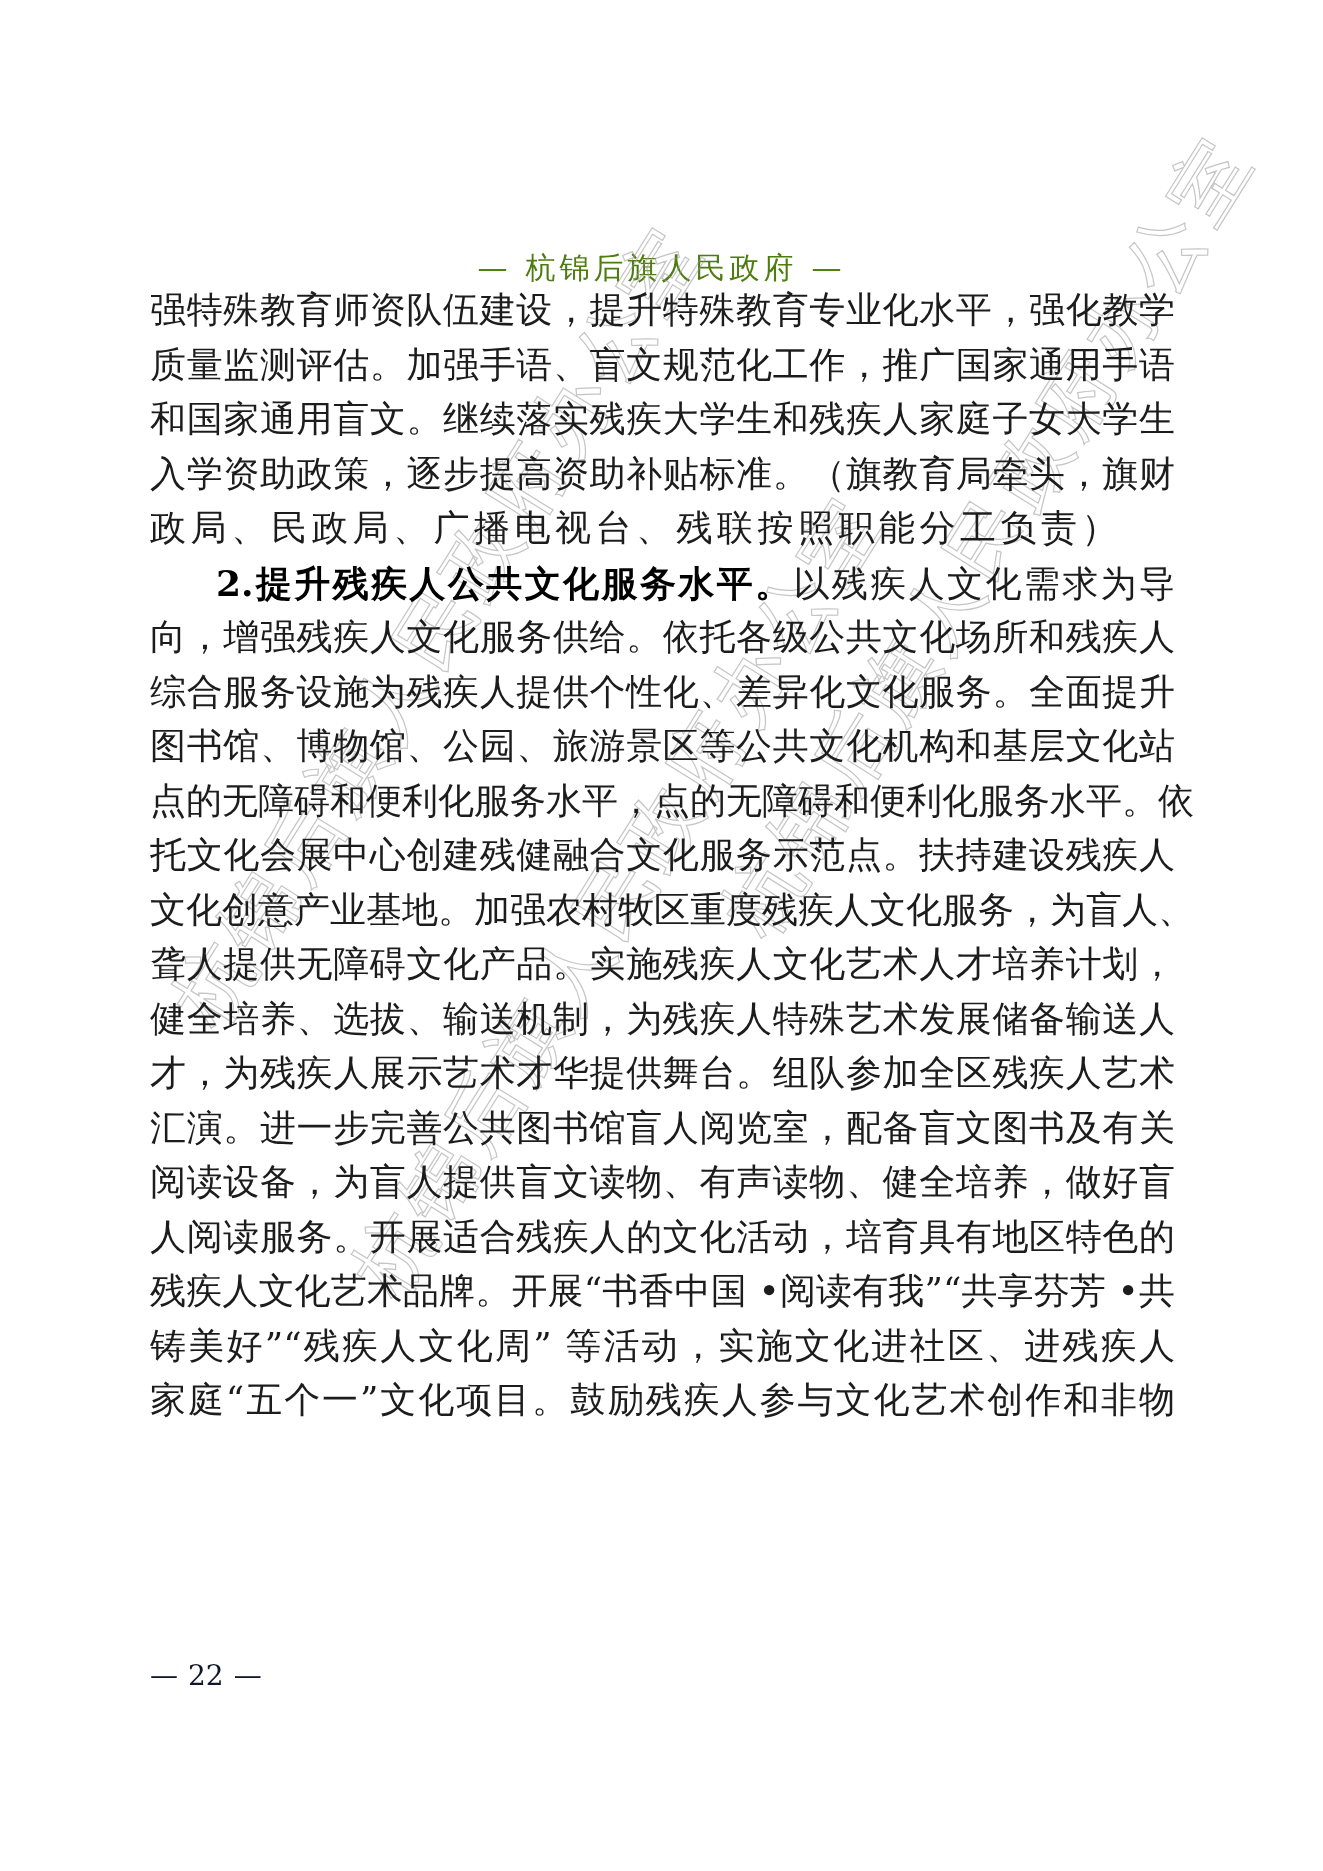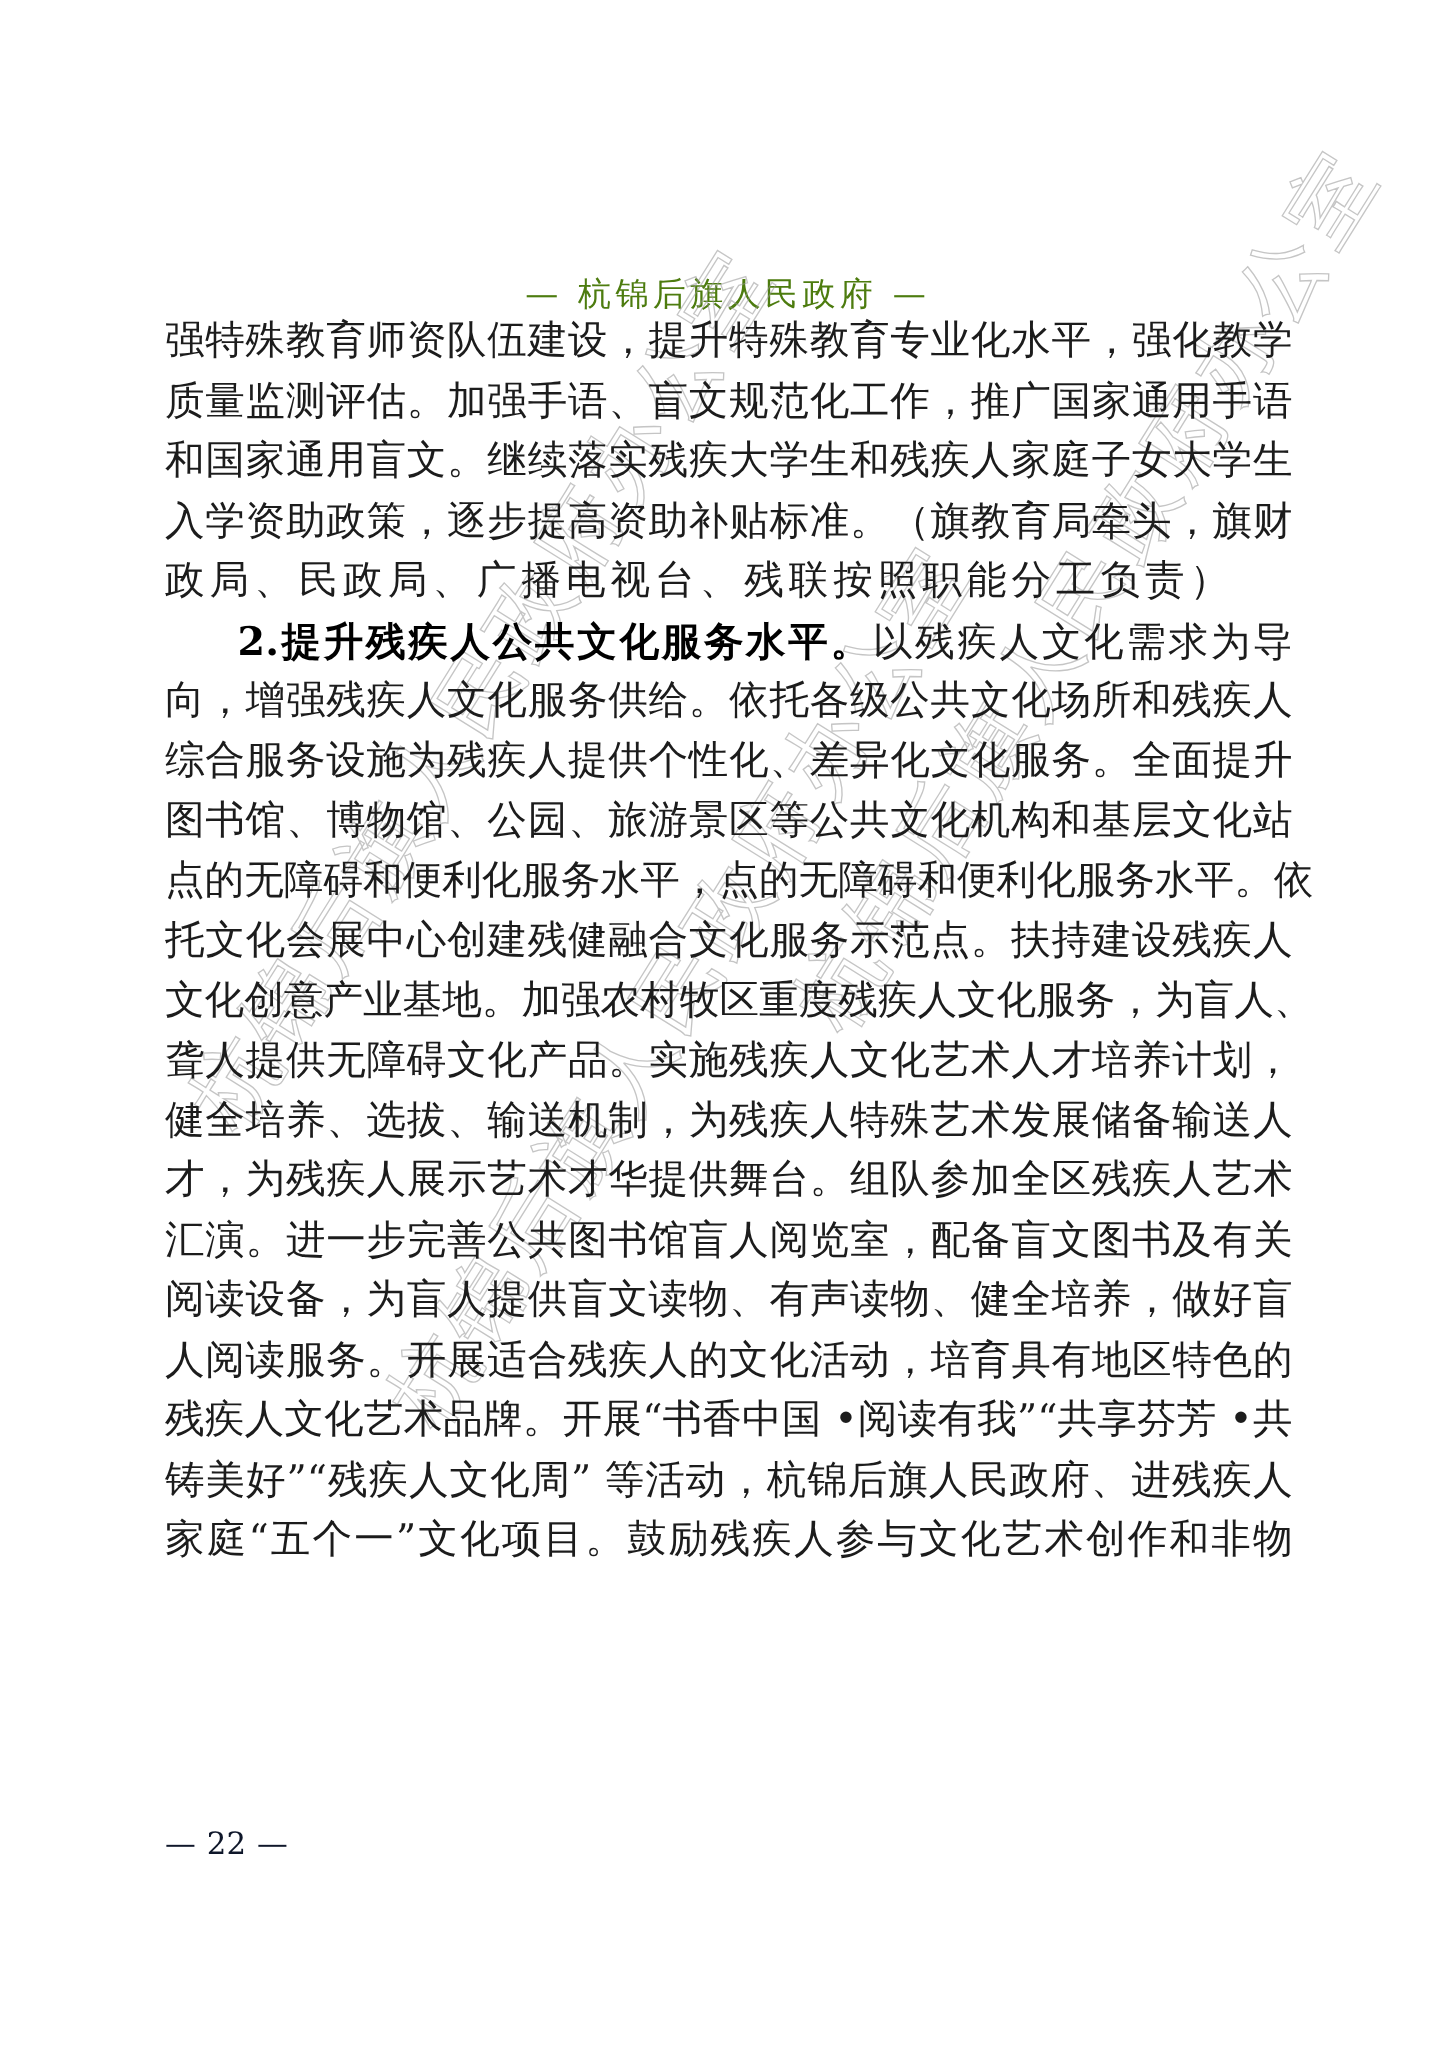--- a/index.html
+++ b/index.html
@@ -127,21 +127,21 @@
     <div class="line">点的无障碍和便利化服务水平，点的无障碍和便利化服务水平。依</div>
     <div class="line">托文化会展中心创建残健融合文化服务示范点。扶持建设残疾人</div>
     <div class="line">文化创意产业基地。加强农村牧区重度残疾人文化服务，为盲人、</div>
     <div class="line">聋人提供无障碍文化产品。实施残疾人文化艺术人才培养计划，</div>
     <div class="line">健全培养、选拔、输送机制，为残疾人特殊艺术发展储备输送人</div>
     <div class="line">才，为残疾人展示艺术才华提供舞台。组队参加全区残疾人艺术</div>
     <div class="line">汇演。进一步完善公共图书馆盲人阅览室，配备盲文图书及有关</div>
     <div class="line">阅读设备，为盲人提供盲文读物、有声读物、健全培养，做好盲</div>
     <div class="line">人阅读服务。开展适合残疾人的文化活动，培育具有地区特色的</div>
     <div class="line">残疾人文化艺术品牌。开展“书香中国 •阅读有我”“共享芬芳 •共</div>
-    <div class="line">铸美好”“残疾人文化周” 等活动，杭锦后旗人民政府、进残疾人</div>
+    <div class="line">铸美好”“残疾人文化周” 等活动，实施文化进社区、进残疾人</div>
     <div class="line">家庭“五个一”文化项目。鼓励残疾人参与文化艺术创作和非物</div>
   </div>
 
   <div class="footer">
     <span class="dash">—</span><span>22</span><span class="dash2">—</span>
   </div>
 
 </div>
 
 </body></html>

